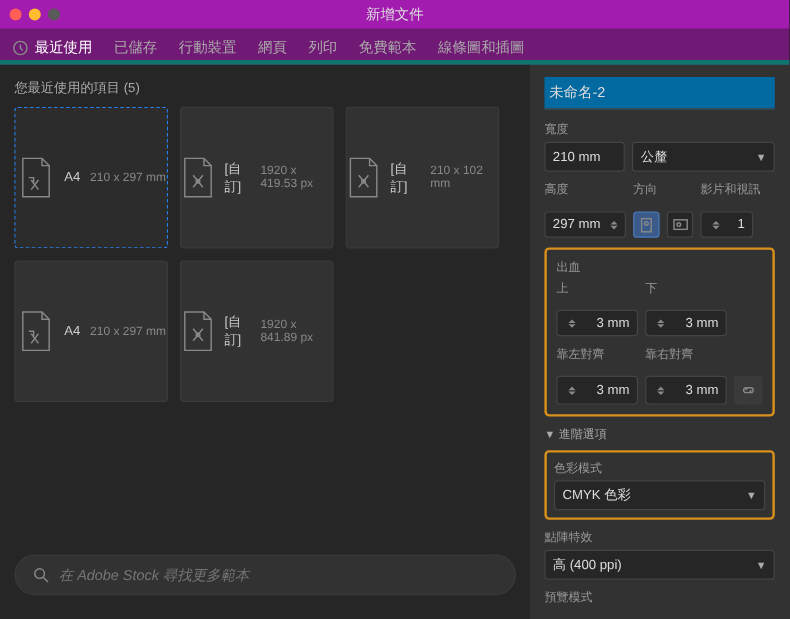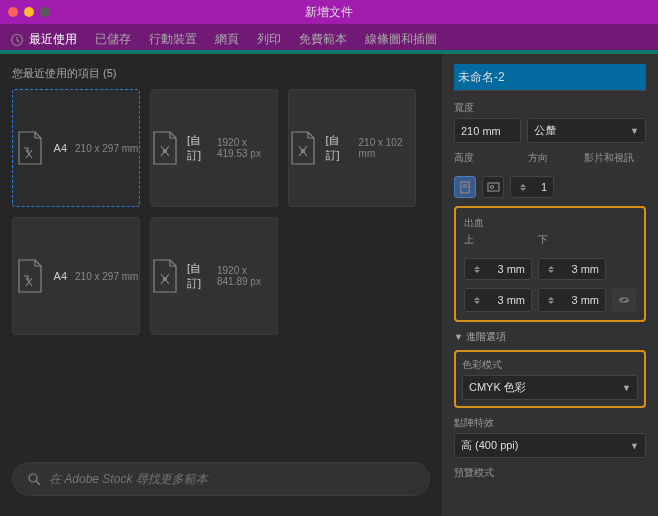--- a/index.html
+++ b/index.html
@@ -165,20 +165,27 @@
           <span class="label">高度</span>
         </div>
       <div style="flex:0 0 50px">
           <span class="label">方向</span>
         </div>
       <div>
           <span class="label">影片和視訊</span>
         </div>
     </div>
     <div class="row">
+      <div class="field w1">
+          <span>297 mm</span>
+          <div class="stepper">
+            <div class="up"></div>
+            <div class="dn"></div>
+          </div>
+        </div>
       <div class="orient-btn active">
           <svg width="10" height="13" viewBox="0 0 10 13">
             <rect x="1" y="1" width="8" height="11"></rect>
             <circle cx="5" cy="5" r="1.5"></circle>
           </svg>
         </div>
       <div class="orient-btn">
           <svg width="13" height="10" viewBox="0 0 13 10">
             <rect x="1" y="1" width="11" height="8"></rect>
             <circle cx="5" cy="5" r="1.5"></circle>
@@ -214,20 +221,29 @@
           </div>
         <div class="field w2">
             <div class="stepper">
               <div class="up"></div>
               <div class="dn"></div>
             </div>
             <span>3 mm</span>
           </div>
         <div style="width:24px"></div>
       </div>
+      <div class="row">
+        <div style="flex:1">
+            <span class="label">靠左對齊</span>
+          </div>
+        <div style="flex:1">
+            <span class="label">靠右對齊</span>
+          </div>
+        <div style="width:24px"></div>
+      </div>
       <div class="row" style="margin-bottom:0">
         <div class="field w2">
             <div class="stepper">
               <div class="up"></div>
               <div class="dn"></div>
             </div>
             <span>3 mm</span>
           </div>
         <div class="field w2">
             <div class="stepper">

